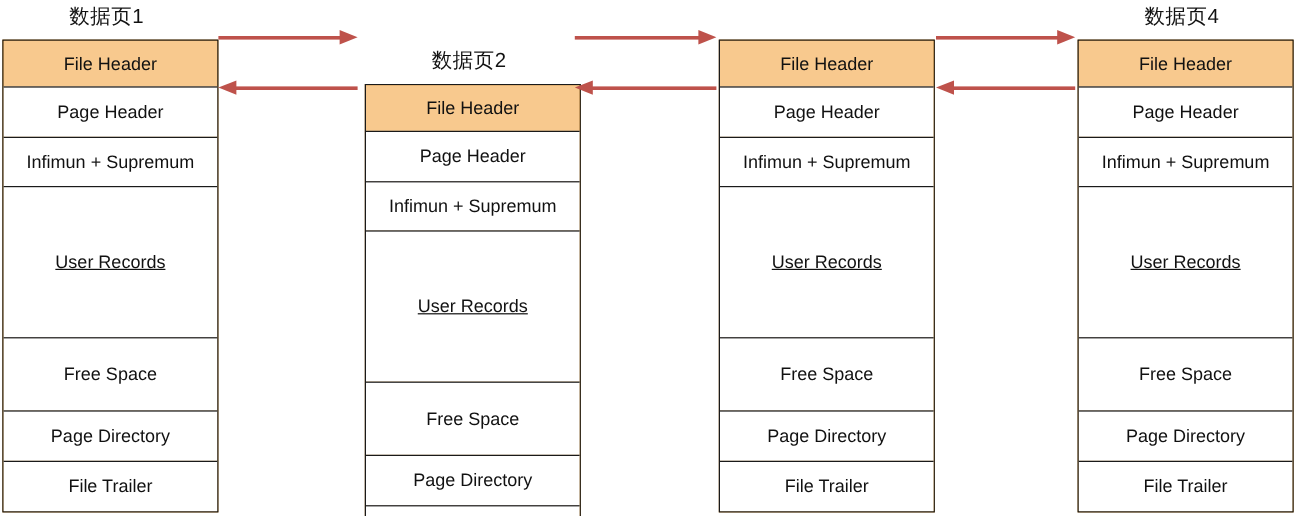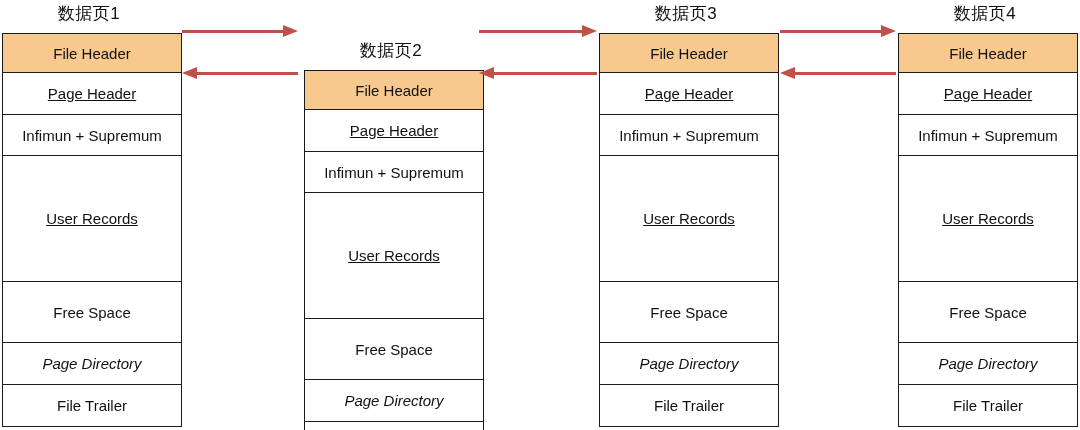--- a/index.html
+++ b/index.html
@@ -50,25 +50,25 @@
     justify-content: center;
     font-size: 15px;
     color: #111111;
     border-top: 1.5px solid #1a1a1a;
     background: #ffffff;
     text-align: center;
   }
   .row.first { border-top: none; }
   .row.file-header { background: #f8c98e; }
   .h-fh { height: 38px; }
-  .h-ph { height: 42px; text-decoration: underline; }
+  .h-ph { height: 42px; }
   .h-is { height: 41px; }
   .h-ur { height: 126px; text-decoration: underline; }
   .h-fs { height: 61px; }
-  .h-pd { height: 42px; font-style: italic; }
+  .h-pd { height: 42px; }
   .h-ft { height: 42px; text-align: center; }
 
   
   .arrow {
     position: absolute;
     height: 3px;
     background: #be524b;
   }
   .arrow::after {
     content: "";
@@ -114,21 +114,20 @@
       <div class="row h-ph">Page Header</div>
       <div class="row h-is">Infimun + Supremum</div>
       <div class="row h-ur">User Records</div>
       <div class="row h-fs">Free Space</div>
       <div class="row h-pd">Page Directory</div>
       <div class="row h-ft">File Trailer</div>
     </div>
   </div>
 
   <div class="page-wrap p3">
-    <div class="page-title">数据页3</div>
     <div class="page-box">
       <div class="row first file-header h-fh">File Header</div>
       <div class="row h-ph">Page Header</div>
       <div class="row h-is">Infimun + Supremum</div>
       <div class="row h-ur">User Records</div>
       <div class="row h-fs">Free Space</div>
       <div class="row h-pd">Page Directory</div>
       <div class="row h-ft">File Trailer</div>
     </div>
   </div>

